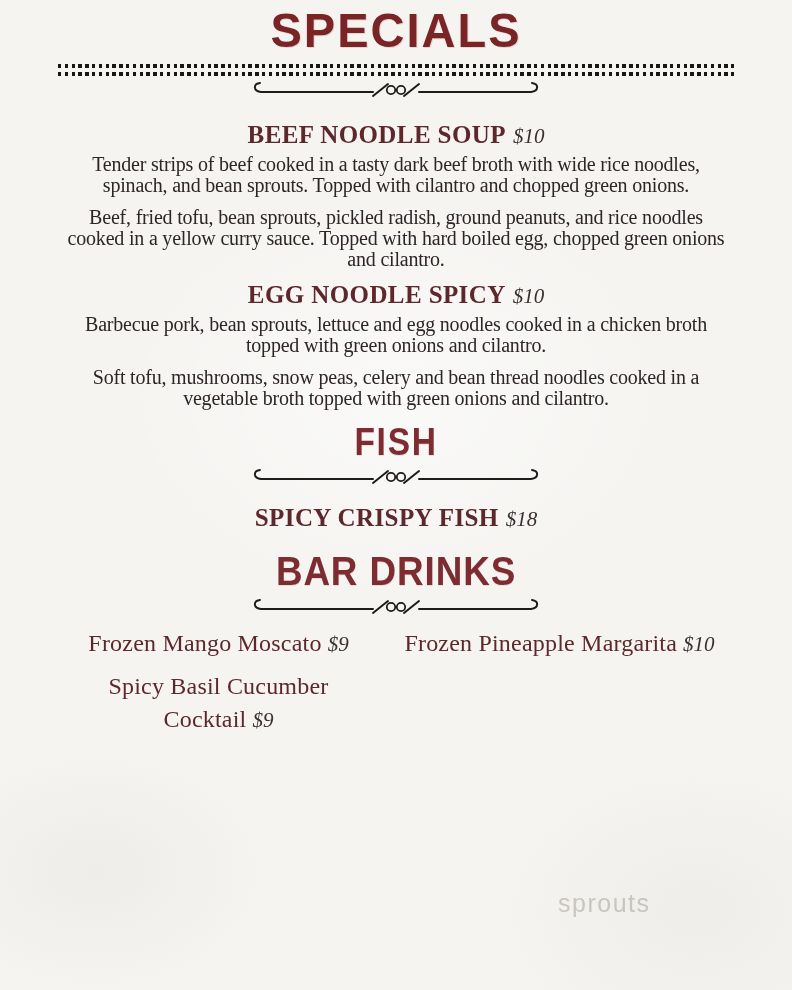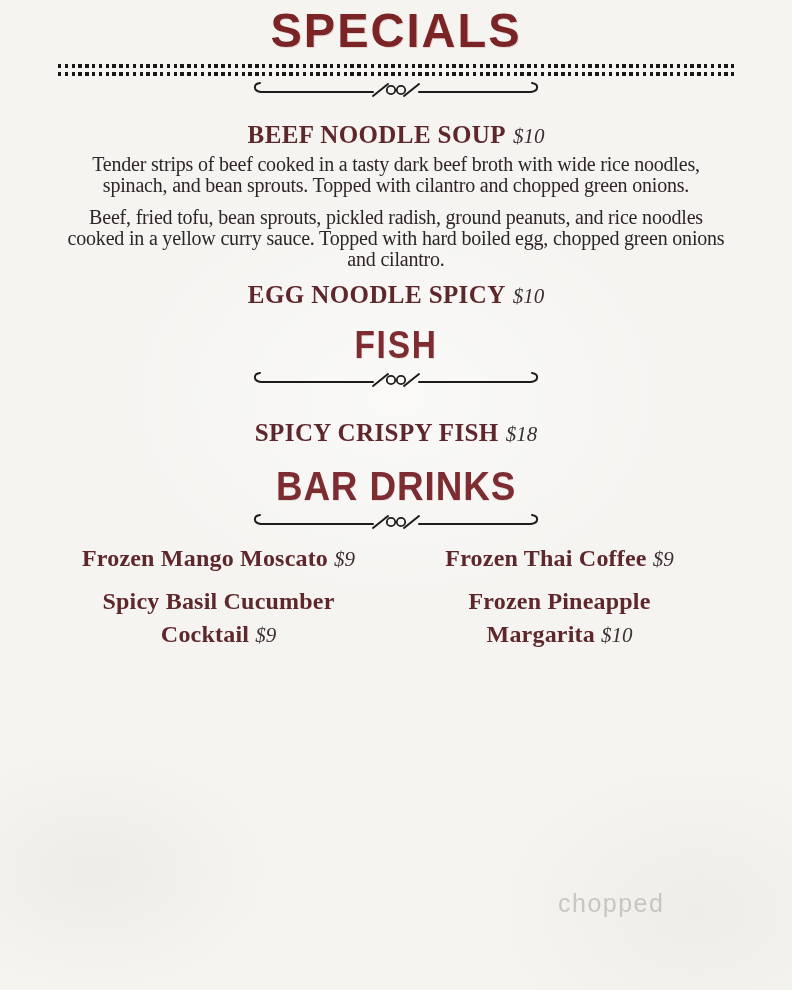--- a/index.html
+++ b/index.html
@@ -54,21 +54,21 @@
     color:var(--body,#2d2528);
   }
 
   .drinks-grid{
     margin:10px auto 0;width:660px;display:flex;justify-content:center;gap:22px;
   }
   .drinks-col{display:flex;flex-direction:column;gap:10px;}
   .drinks-col.left{width:305px;}
   .drinks-col.right{width:333px;}
   .drink{line-height:31px;}
-  .drink-name{font-weight:bold;font-size:24px;color:var(--item,#5e272c);letter-spacing:0.2px;}
+  .drink-name{font-weight:normal;font-size:24px;color:var(--item,#5e272c);letter-spacing:0.2px;}
   .drink-price{font-style:italic;font-size:21px;color:var(--price,#3b2f31);margin-left:6px;}
 
   .watermark{
     position:absolute;left:558px;top:889px;
     font-family:"Liberation Sans", sans-serif;font-size:25px;letter-spacing:1.5px;
     color:rgba(168,162,156,0.55);
   }
 </style>
 </head>
 <body>
@@ -105,40 +105,42 @@
     </article>
 
     <article class="menu-item">
       <p class="item-desc">Beef, fried tofu, bean sprouts, pickled radish, ground peanuts, and rice noodles cooked in a yellow curry sauce. Topped with hard boiled egg, chopped green onions and cilantro.</p>
     </article>
 
     <article class="menu-item">
       <div class="item-line">
         <span class="item-name">EGG NOODLE SPICY</span><span class="item-price">$10</span>
       </div>
+      <p class="item-desc">Barbecue pork, bean sprouts, lettuce and egg noodles cooked in a chicken broth topped with green onions and cilantro.</p>
     </article>
 
     <article class="menu-item">
+      <p class="item-desc">Soft tofu, mushrooms, snow peas, celery and bean thread noodles cooked in a vegetable broth topped with green onions and cilantro.</p>
     </article>
   </section>
 
   <section>
     <h2 class="section-heading h-fish">FISH</h2>
     <svg class="flourish" width="290" height="22" viewBox="0 0 290 22">
       <g stroke="#1f1b1b" fill="none" stroke-width="2" stroke-linecap="round">
         <path d="M9 4 C2 5 2 12 10 13 L122 13"></path>
         <path d="M281 4 C288 5 288 12 280 13 L168 13"></path>
         <path d="M122 17 L137 5"></path>
         <path d="M153 17 L168 5"></path>
         <circle cx="140" cy="11" r="4.2" stroke-width="1.8"></circle>
         <circle cx="150" cy="11" r="4.2" stroke-width="1.8"></circle>
       </g>
     </svg>
 
-    <article class="menu-item" style="margin-top:28px;">
+    <article class="menu-item" style="margin-top:16px;">
       <div class="item-line">
         <span class="item-name">SPICY CRISPY FISH</span><span class="item-price">$18</span>
       </div>
     </article>
   </section>
 
   <section>
     <h2 class="section-heading h-bar">BAR DRINKS</h2>
     <svg class="flourish" width="290" height="22" viewBox="0 0 290 22">
       <g stroke="#1f1b1b" fill="none" stroke-width="2" stroke-linecap="round">
@@ -155,23 +157,20 @@
       <div class="drinks-col left">
         <div class="drink">
           <span class="drink-name">Frozen Mango Moscato</span><span class="drink-price">$9</span>
         </div>
         <div class="drink">
           <span class="drink-name">Spicy Basil Cucumber Cocktail</span><span class="drink-price">$9</span>
         </div>
       </div>
       <div class="drinks-col right">
         <div class="drink">
-          <span class="drink-name">Frozen Thai Coffee</span><span class="drink-price">$9</span>
-        </div>
-        <div class="drink">
           <span class="drink-name">Frozen Pineapple Margarita</span><span class="drink-price">$10</span>
         </div>
       </div>
     </div>
   </section>
 
-  <div class="watermark">chopped</div>
+  <div class="watermark">sprouts</div>
 </div>
 
 </body></html>

